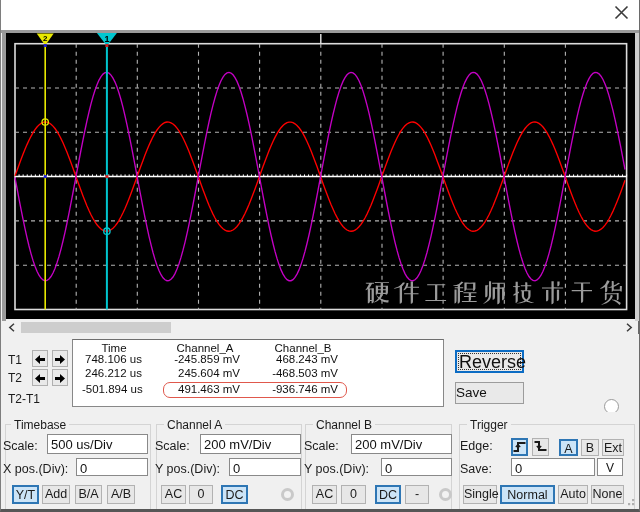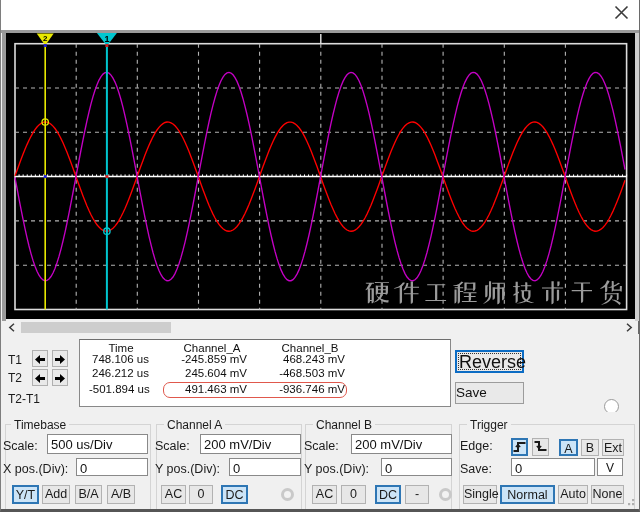--- a/index.html
+++ b/index.html
@@ -8,21 +8,21 @@
 #titlebar{left:0;top:0;width:638px;height:30px;background:#fff;}
 #title{left:9px;top:5px;font-size:15px;color:#1b1b1b;}
 #closex{left:613px;top:5px;width:15px;height:15px;}
 #sep{left:0;top:30px;width:638px;height:3px;background:#9a9a9a;}
 #scope{left:5px;top:33px;width:629px;height:286px;background:#000;}
 #hscroll{left:4px;top:321px;width:630px;height:13px;background:#f0f0f0;}
 #hthumb{left:16px;top:1px;width:150px;height:11px;background:#cdcdcd;}
 #readout{left:0;top:334px;width:638px;height:78px;background:#f0f0f0;}
 .rlab{font-size:12px;color:#1b1b1b;}
 .arrbtn{width:16px;height:17px;background:#e9e9e9;border:1px solid #b0b0b0;text-align:center;line-height:13px;padding-top:2px;}
-#rbox{left:78px;top:5px;width:372px;height:68px;background:#fff;border:1px solid #888;border-top-color:#6e6e6e;text-decoration:underline;}
+#rbox{left:71px;top:5px;width:372px;height:68px;background:#fff;border:1px solid #888;border-top-color:#6e6e6e;text-decoration:underline;}
 .rt{font-size:11.5px;color:#101010;white-space:pre;line-height:13px;}
 .col-r{text-align:right;}
 #redrect{left:162px;top:48px;width:184px;height:16px;border:1.6px solid #e0584c;border-radius:7px;}
 .btn{background:#e7e7e7;border:1px solid #b2b2b2;text-align:center;color:#1b1b1b;font-size:13px;}
 .sel{background:#cce4f7;border:2px solid #2e76b4;}
 #reverse{left:454px;top:350px;width:69px;height:23px;background:#e9e9e9;border:2px solid #0c6cc4;}
 #reverse .inner{position:absolute;left:1px;top:1px;right:1px;bottom:1px;border:1px dotted #333;font-size:18px;text-align:right;line-height:17px;color:#111;}
 #save{left:454px;top:382px;width:69px;height:22px;background:#e9e9e9;border:1px solid #9c9c9c;font-size:13.5px;text-align:left;line-height:20px;color:#111;}
 #exttrig{left:533px;top:412px;font-size:13px;color:#404040;}
 #extcirc{left:603px;top:399px;width:15px;height:15px;border-radius:50%;background:#fff;border:1.4px solid #9a9a9a;}

